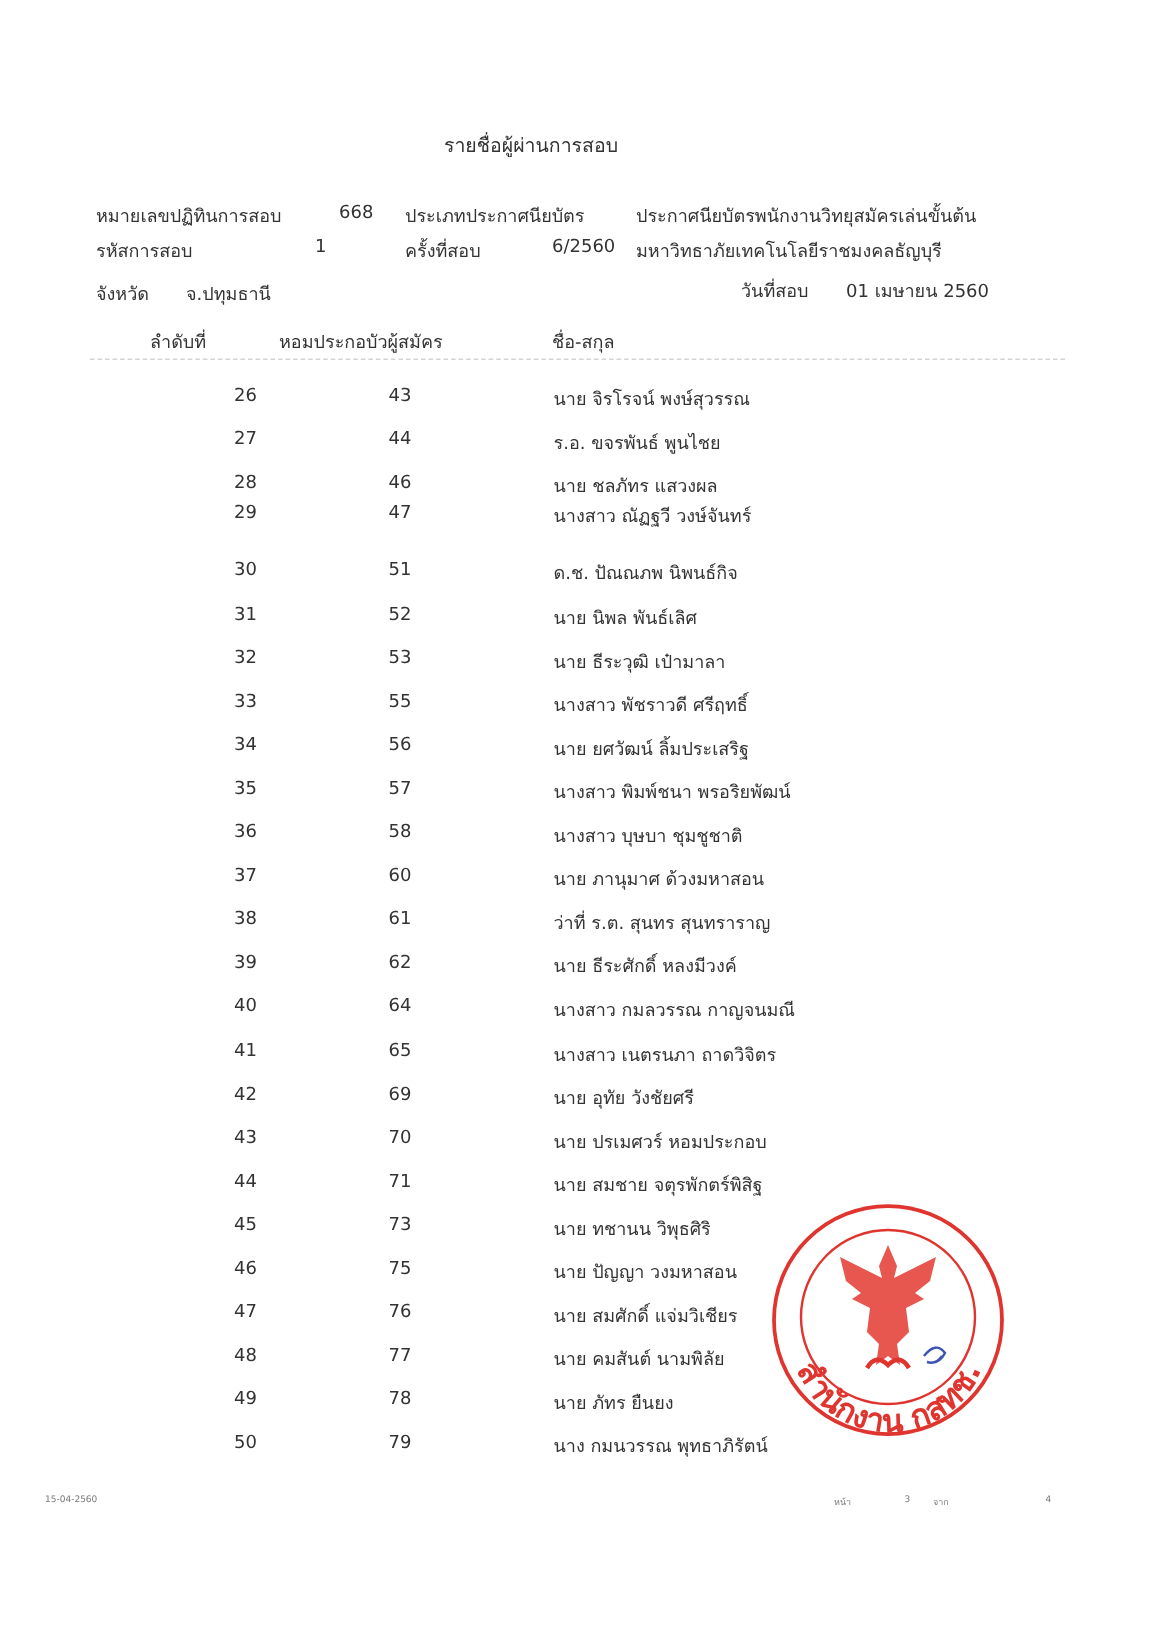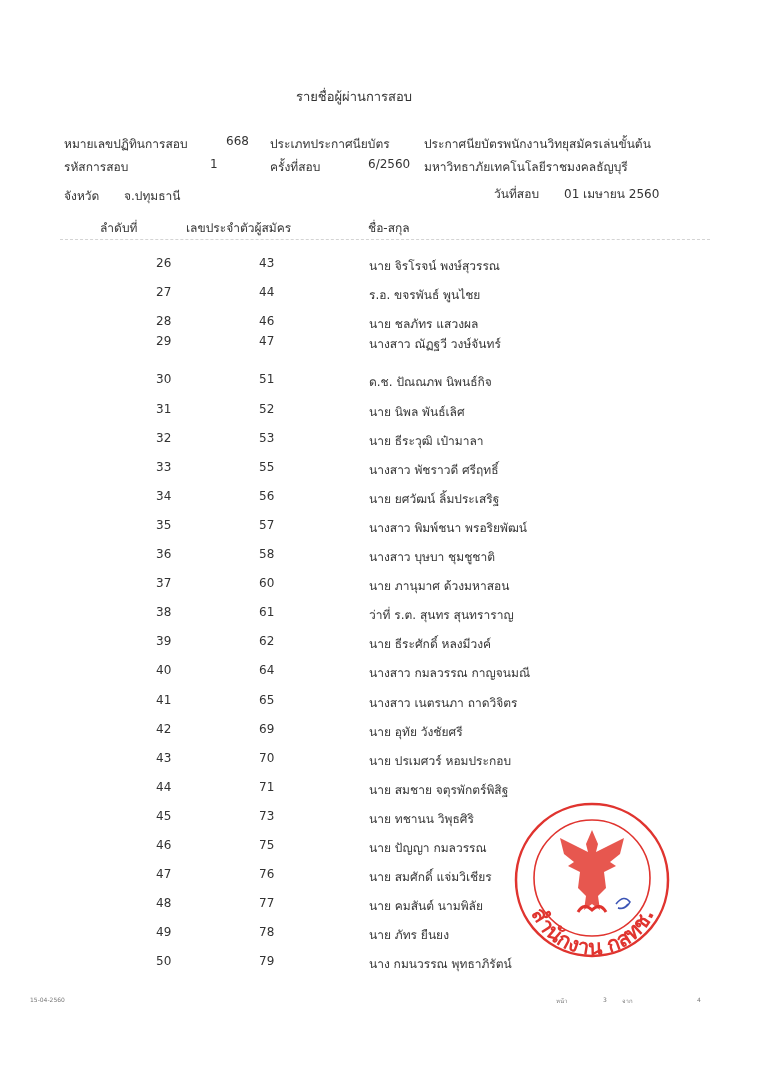--- a/index.html
+++ b/index.html
@@ -37,21 +37,21 @@
   <div class="abs meta" style="left:270px; top:157px;">ครั้งที่สอบ</div>
   <div class="abs meta" style="left:334px; top:157px;margin-left:34px;">6/2560</div>
   <div class="abs meta" style="left:424px; top:157px;">มหาวิทธาภัยเทคโนโลยีราชมงคลธัญบุรี</div>
 
   <div class="abs meta" style="left:64px; top:186px;">จังหวัด</div>
   <div class="abs meta" style="left:124px; top:186px;">จ.ปทุมธานี</div>
   <div class="abs meta" style="left:494px; top:184px;">วันที่สอบ</div>
   <div class="abs meta" style="left:552px; top:184px;margin-left:12px;">01 เมษายน 2560</div>
 
   <div class="abs colhead" style="left:100px;">ลำดับที่</div>
-  <div class="abs colhead" style="left:186px;">เลขประจำตัวผู้สมัคร</div>
+  <div class="abs colhead" style="left:186px;">หอมประกอบัวผู้สมัคร</div>
   <div class="abs colhead" style="left:368px;">ชื่อ-สกุล</div>
   <div class="hr"></div>
 
   <div id="rows">
       <div class="row" style="top: 256px;">
         <span class="seq">26</span>
         <span class="cid">43</span>
         <span class="name">นาย จิรโรจน์ พงษ์สุวรรณ</span>
       </div>
       <div class="row" style="top: 285.1px;">
@@ -145,21 +145,21 @@
         <span class="name">นาย สมชาย จตุรพักตร์พิสิฐ</span>
       </div>
       <div class="row" style="top: 808.9px;">
         <span class="seq">45</span>
         <span class="cid">73</span>
         <span class="name">นาย ทชานน วิพุธศิริ</span>
       </div>
       <div class="row" style="top: 838px;">
         <span class="seq">46</span>
         <span class="cid">75</span>
-        <span class="name">นาย ปัญญา กมลวรรณ</span>
+        <span class="name">นาย ปัญญา วงมหาสอน</span>
       </div>
       <div class="row" style="top: 867.1px;">
         <span class="seq">47</span>
         <span class="cid">76</span>
         <span class="name">นาย สมศักดิ์ แจ่มวิเชียร</span>
       </div>
       <div class="row" style="top: 896.2px; padding-left: 20px;">
         <span class="seq">48</span>
         <span class="cid">77</span>
         <span class="name">นาย คมสันต์ นามพิลัย</span>

